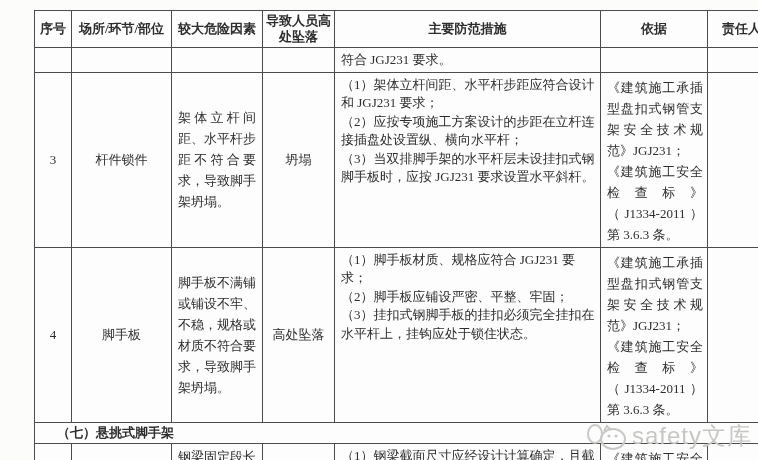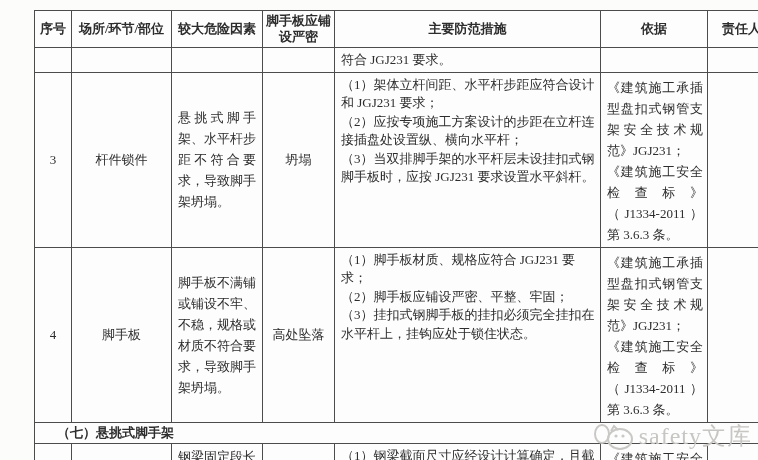--- a/index.html
+++ b/index.html
@@ -67,21 +67,21 @@
   tr.h-sec    { height: 19px; }
   tr.h-r1     { height: 131px; }
 
   .watermark {
     position: absolute;
     right: 6px; bottom: 8px;
     display: flex;
     align-items: center;
     gap: 4px;
     color: #c7c6c3;
-    font-family: Liberation Serif, serif;
+    font-family: Liberation Sans, sans-serif;
     font-size: 24px;
     letter-spacing: 1px;
     user-select: none;
   }
   .watermark svg { display: block; }
 </style>
 </head>
 <body>
 
 <div class="page">
@@ -94,41 +94,41 @@
       <col style="width:72px">
         <col style="width:266px">
         <col style="width:107px">
       <col style="width:68px">
     </colgroup>
     <thead>
       <tr class="h-header">
         <th>序号</th>
         <th>场所/环节/部位</th>
         <th>较大危险因素</th>
-        <th>脚手板应铺设严密</th>
+        <th>导致人员高处坠落</th>
         <th>主要防范措施</th>
         <th>依据</th>
         <th>责任人</th>
       </tr>
     </thead>
     <tbody>
       <tr class="h-cont">
         <td class="c"></td>
         <td class="c"></td>
         <td class="risk"></td>
         <td class="c"></td>
         <td class="measures">符合 JGJ231 要求。</td>
         <td class="basis"></td>
         <td class="c"></td>
       </tr>
 
       <tr class="h-r3">
         <td class="c">3</td>
         <td class="c">杆件锁件</td>
-        <td class="risk">悬挑式脚手架、水平杆步距不符合要求，导致脚手架坍塌。</td>
+        <td class="risk">架体立杆间距、水平杆步距不符合要求，导致脚手架坍塌。</td>
         <td class="c">坍塌</td>
         <td class="measures">
           <div>（1）架体立杆间距、水平杆步距应符合设计和 JGJ231 要求；</div>
           <div>（2）应按专项施工方案设计的步距在立杆连接插盘处设置纵、横向水平杆；</div>
           <div>（3）当双排脚手架的水平杆层未设挂扣式钢脚手板时，应按 JGJ231 要求设置水平斜杆。</div>
         </td>
         <td class="basis">
           <div>《建筑施工承插型盘扣式钢管支架安全技术规范》JGJ231；</div>
           <div>《建筑施工安全检查标》（J1334-2011）第 3.6.3 条。</div>
         </td>

